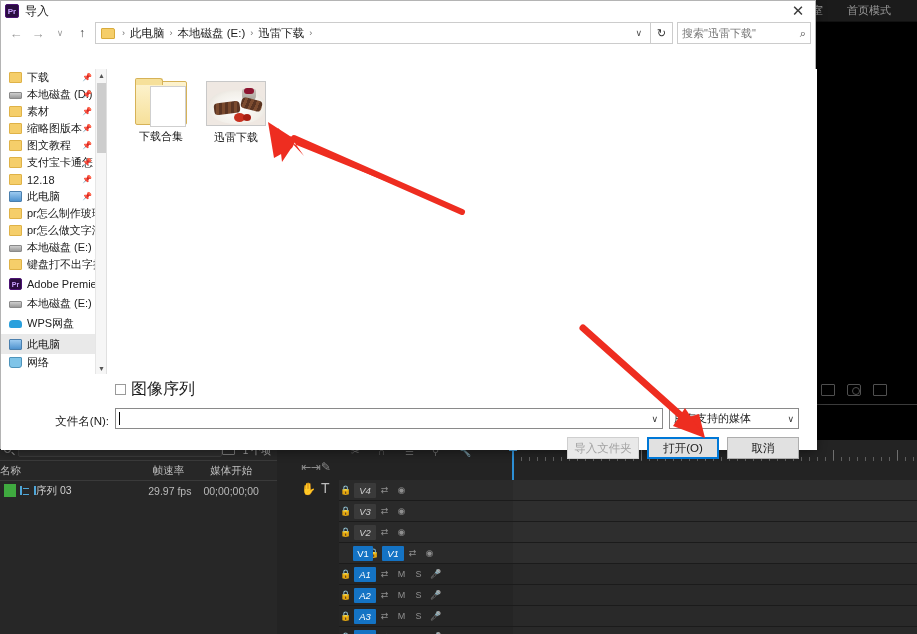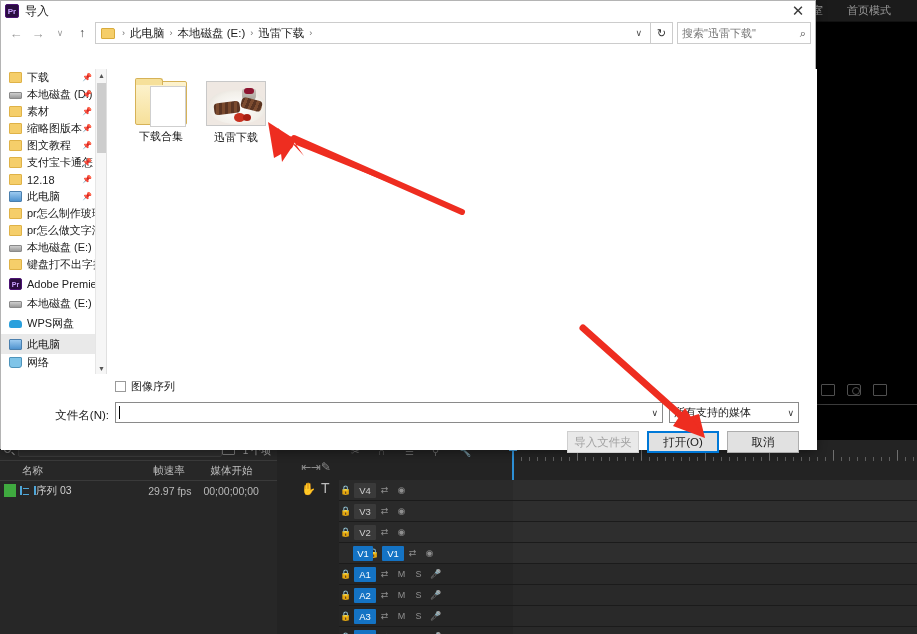--- a/index.html
+++ b/index.html
@@ -50,21 +50,21 @@
   .bin-search .count { color:#a2a2a2; font-size:10px; margin-left:8px; }
   .bin-search .mag { position:absolute; left:4px; top:5px; width:7px; height:7px;
     border:1.2px solid #8d8d8d; border-radius:50%; }
   .bin-search .mag:after { content:""; position:absolute; left:6px; top:6px; width:4px; height:1.2px;
     background:#8d8d8d; transform:rotate(45deg); }
   .bin-thumbicon { width:13px; height:9px; border:1px solid #777; border-radius:1px; margin-left:auto;}
   .bin-head {
     height:20px; display:flex; align-items:center; color:#bdbdbd; font-size:10.5px;
     border-bottom:1px solid #3a3a3a; background:#272727;
   }
-  .bin-head .c1 { width:160px; padding-left:22px; }
+  .bin-head .c1 { width:160px; }
   .bin-head .c2 { width:60px; }
   .bin-head .c3 { width:70px; }
   .bin-row { height:19px; display:flex; align-items:center; color:#cfcfcf; font-size:10.5px; }
   .bin-row .swatch { width:13px; height:13px; background:#3fa93f; margin:0 4px 0 4px; }
   .bin-row .seqicon { width:12px; height:11px; margin-right:5px; position:relative; }
   .bin-row .seqicon:before { content:""; position:absolute; left:0; top:1px; width:12px; height:9px;
     border-left:2px solid #4fa6d8; border-right:2px solid #4fa6d8; }
   .bin-row .seqicon:after { content:""; position:absolute; left:3px; top:3px; width:6px; height:5px;
     border-top:1px solid #4fa6d8; border-bottom:1px solid #4fa6d8; }
   .bin-row .nm { width:122px; }
@@ -87,21 +87,21 @@
      background-image: repeating-linear-gradient(to right,#6f6f6f 0 1px, transparent 1px 64px);
      background-size:64px 10px; background-repeat:repeat-x; }
   .playhead { position:absolute; left:173px; top:0; width:2px; height:194px; background:#2d8fd5; }
   .playhead:before { content:""; position:absolute; left:-3px; top:0; width:8px; height:11px; background:#4aa3e0; }
   .tl-tracks { position:absolute; left:0; top:40px; width:578px; }
   .trk { height:21px; display:flex; align-items:center; border-bottom:1px solid #1b1b1b; position:relative; }
   .trk.video { background:#2a2a2a; }
   .trk.audio { background:#252525; }
   .trk .lock { width:13px; color:#8d8d8d; font-size:9px; text-align:center; }
   .trk .lbl { width:22px; height:15px; border-radius:1px; color:#cfcfcf; font-size:9.5px;
-    display:flex; align-items:center; justify-content:center; margin-left:2px; background:#3a3a3a; }
+    display:flex; align-items:center; justify-content:center; margin-left:2px; background:#3a3a3a;font-style:italic; }
   .trk .lbl.on { background:#1473c4; color:#fff; }
   .trk .tgtbox { position:absolute; left:14px; width:20px; height:15px; border-radius:1px;
     background:#1473c4; color:#fff; font-size:9.5px; display:flex; align-items:center; justify-content:center; }
   .trk .ctl { width:17px; color:#8f8f8f; font-size:9px; text-align:center; }
   .trk .lane { position:absolute; left:174px; right:0; top:0; bottom:0; background:#2e2e2e; }
   .trk.audio .lane { background:#292929; }
 
   
   .dlg {
     position:absolute; left:0; top:0; width:816px; height:449px;
@@ -205,21 +205,21 @@
      background:repeating-linear-gradient(100deg,#5a3422 0 3px,#7d4c30 3px 6px); border-radius:4px; transform:rotate(14deg); }
   .thumb-big .cup { position:absolute; left:35px; top:7px; width:14px; height:12px;
      background:linear-gradient(#c9c4bc,#a9a49c); border-radius:2px 2px 5px 5px; }
   .thumb-big .sauce { position:absolute; left:37px; top:6px; width:10px; height:6px; background:#8d1530; border-radius:4px; }
   .thumb-big .tom { position:absolute; left:27px; top:31px; width:11px; height:9px; background:#c8301f; border-radius:50%; }
   .thumb-big .tom2 { position:absolute; left:36px; top:32px; width:8px; height:7px; background:#a81f13; border-radius:50%; }
 
   .dlg-opts { position:absolute; left:0; top:373px; width:816px; height:76px; background:#fff; }
   .seq-row { display:flex; align-items:center; padding:5px 0 0 114px; }
   .cbox { width:11px; height:11px; border:1px solid #9a9a9a; background:#fff; margin-right:5px; }
-  .seq-row .lb { font-size:11px; color:#202020; }
+  .seq-row .lb { font-size:16px; color:#202020; }
   .fname-row { display:flex; align-items:flex-end; padding:8px 18px 0 0; }
   .fname-row .lb { width:114px; text-align:right; padding-right:6px; font-size:11.5px; color:#1b1b1b; }
   .fname-input { flex:1; height:21px; border:1px solid #8a8a8a; background:#fff; display:flex; align-items:center;
      padding:0 3px; position:relative; }
   .caret-bar { width:1px; height:13px; background:#000; }
   .fname-input .dd { position:absolute; right:4px; color:#333; font-size:9px; }
   .filter-sel { width:130px; height:21px; border:1px solid #8a8a8a; margin-left:6px; display:flex;
      align-items:center; padding:0 4px; font-size:11px; color:#1b1b1b; background:#fff; }
   .filter-sel .dd { margin-left:auto; font-size:9px; color:#333; }
   .btn-row { display:flex; justify-content:flex-end; gap:8px; padding:8px 18px 0 0; }

